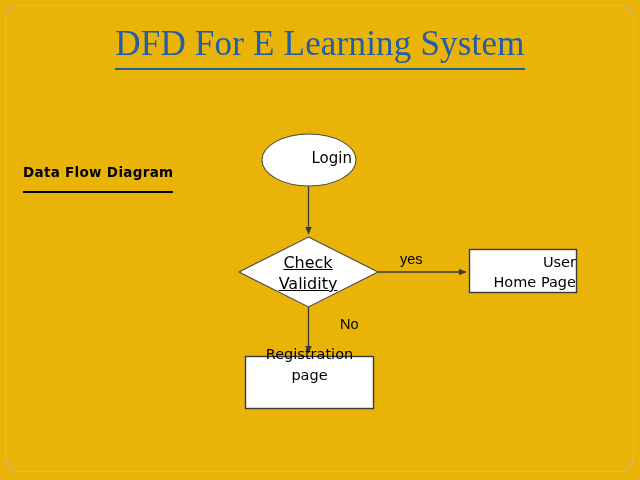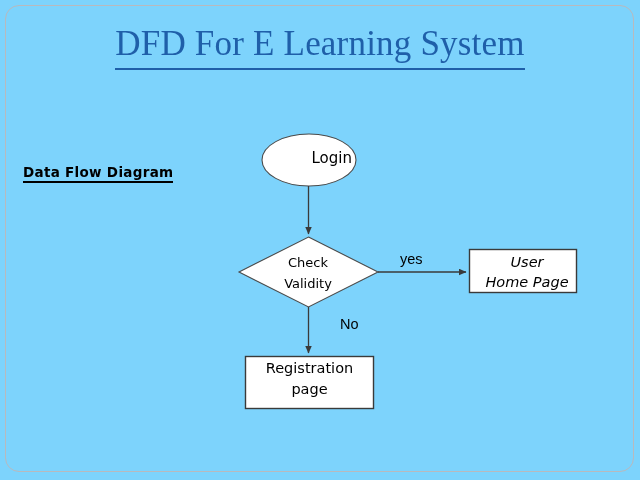--- a/index.html
+++ b/index.html
@@ -13,21 +13,21 @@
     height: 480px;
     overflow: hidden;
     font-family: "Liberation Sans", sans-serif;
     -webkit-font-smoothing: antialiased;
   }
 
   #slide {
     position: relative;
     width: 640px;
     height: 480px;
-    background: #7dd3fc;
+    background: #eab308;
     box-sizing: border-box;
   }
 
   
   #slide-frame {
     position: absolute;
     left: 5px;
     top: 5px;
     width: 629px;
     height: 467px;
@@ -66,21 +66,21 @@
     top: 164px;
     font-family: "DejaVu Sans", "Liberation Sans", sans-serif;
     font-size: 13.5px;
     font-weight: bold;
     color: #000000;
     letter-spacing: 0.3px;
     white-space: nowrap;
   }
   #section-caption .caption-text {
     border-bottom: 2px solid #000000;
-    padding-bottom: 1px;
+    padding-bottom: 11px;
     display: inline-block;
   }
 
   
   #flow-svg {
     position: absolute;
     left: 0;
     top: 0;
     width: 640px;
     height: 480px;
@@ -116,37 +116,37 @@
     text-align: right;
     font-size: 15px;
     line-height: 19px;
   }
 
   #decision-label {
     left: 248px;
     top: 252px;
     width: 120px;
     text-align: center;
-    font-size: 13px;
+    font-size: 16px;
     line-height: 21px;
+    text-decoration: underline;
   }
 
   #userhome-label {
     left: 478px;
     top: 252px;
     width: 98px;
-    text-align: center;
+    text-align: right;
     font-size: 14.5px;
     line-height: 20px;
-    font-style: italic;
   }
 
   #registration-label {
     left: 245px;
-    top: 358px;
+    top: 344px;
     width: 129px;
     text-align: center;
     font-size: 14.5px;
     line-height: 21px;
   }
 
   
   .edge-label {
     position: absolute;
     font-family: Liberation Sans, sans-serif;

